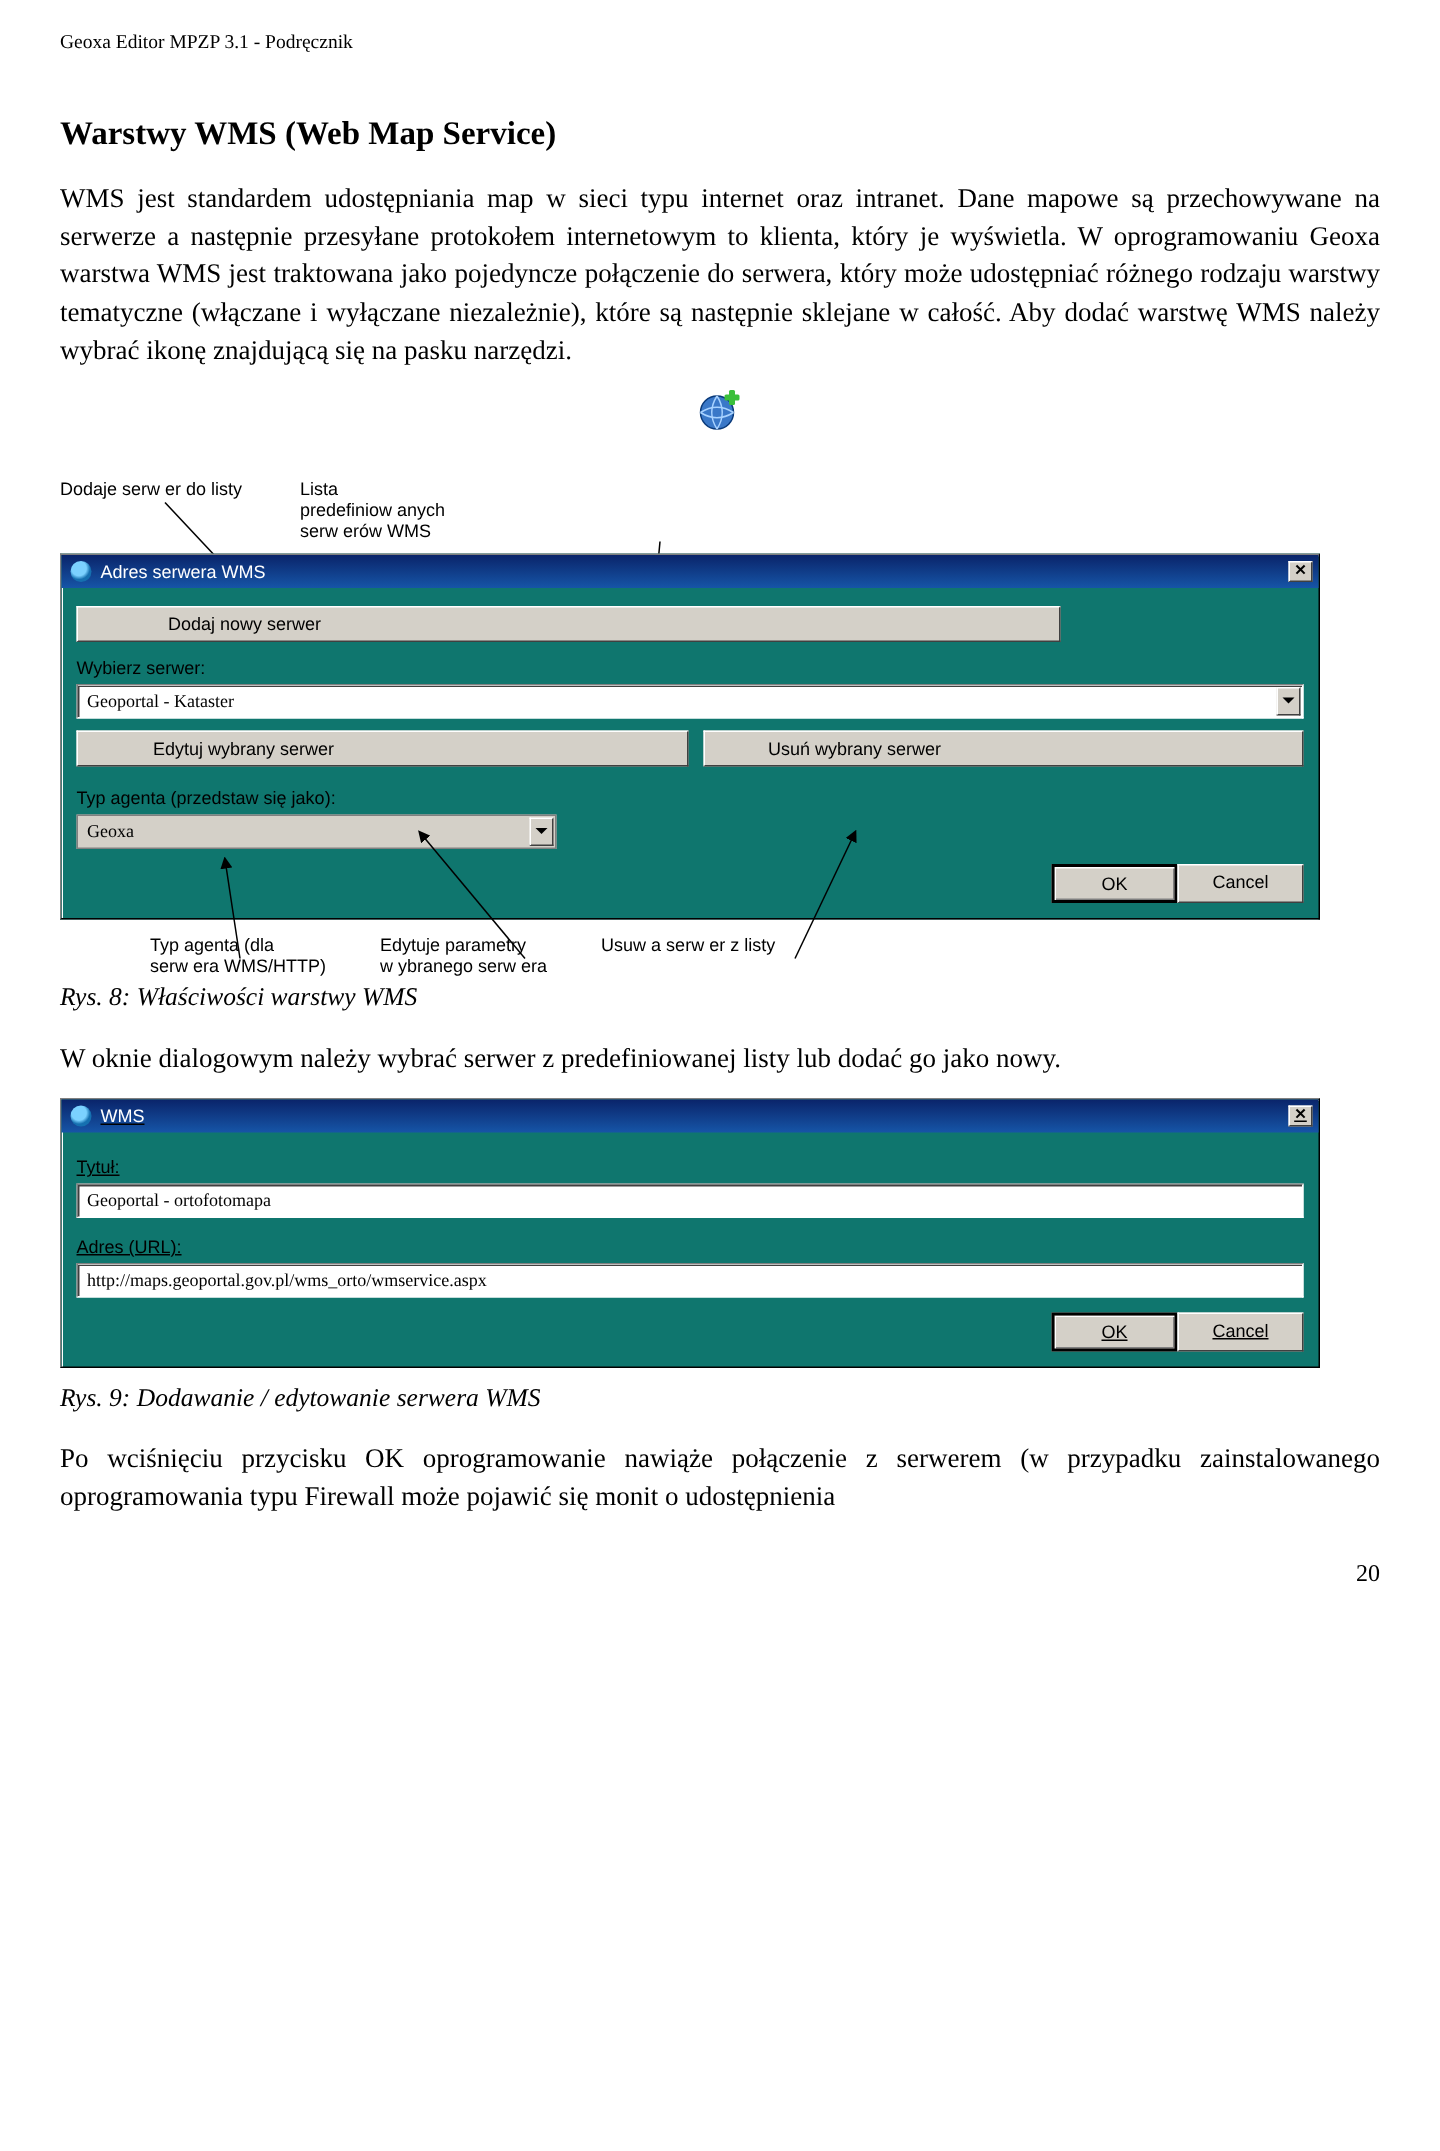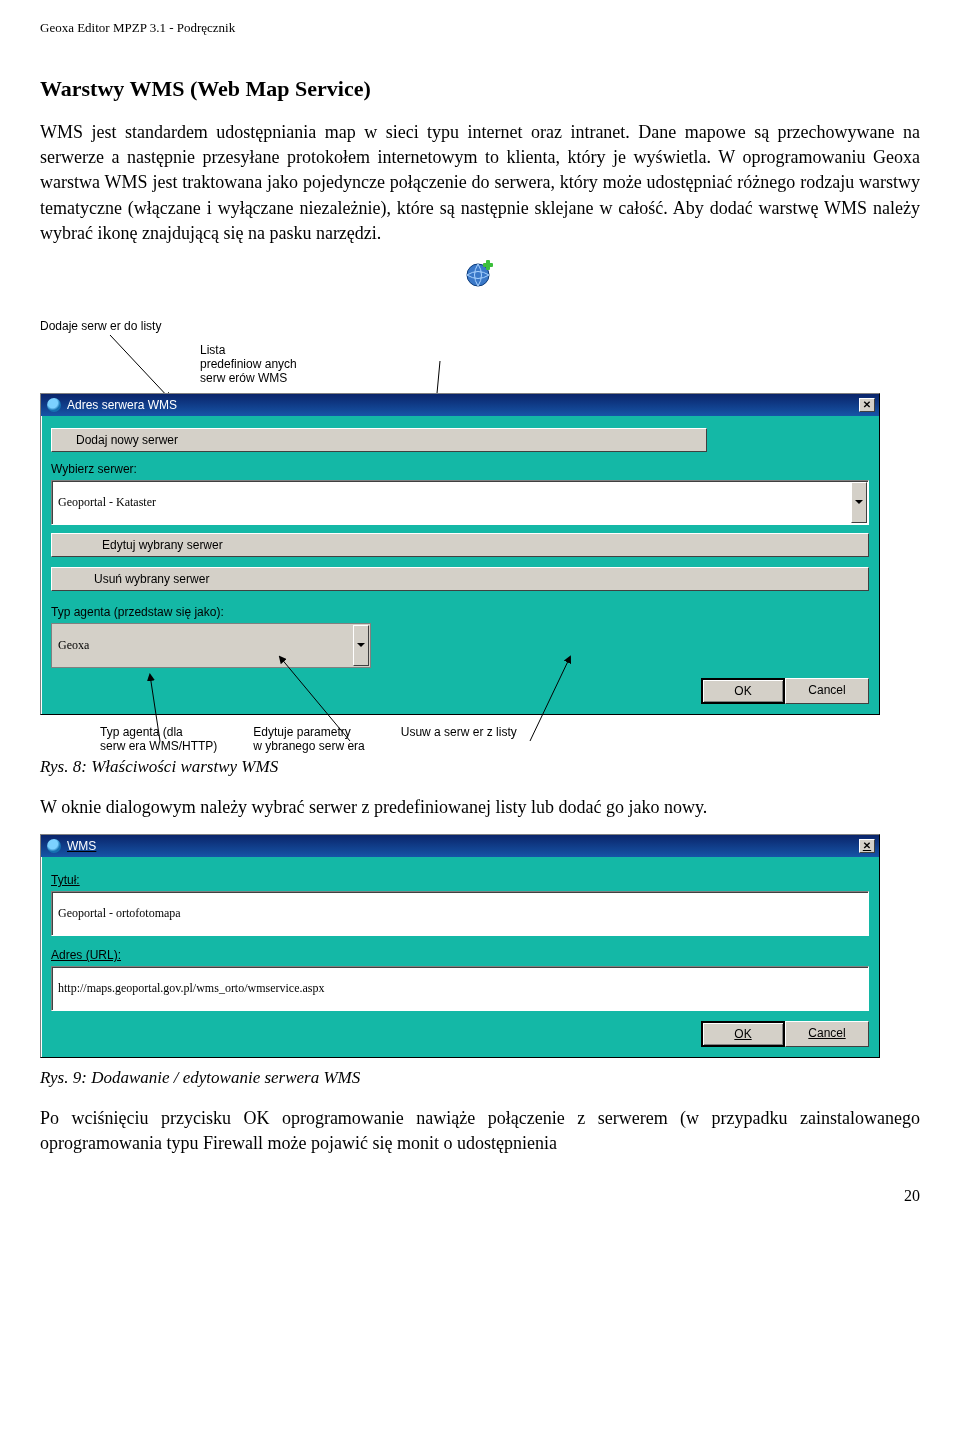--- a/index.html
+++ b/index.html
@@ -17,41 +17,41 @@
   p.body-text { font-size: 18px; line-height: 1.4; margin-bottom: 14px; text-align: justify; }
   .icon-row { text-align: center; margin: 8px 0 24px; }
   .wms-icon { display:inline-block; }
 
   
   .annot-col-row {
     display: flex; font-family: Arial, sans-serif; font-size: 12px;
     justify-content: flex-start; margin-top: 18px;
   }
   .annot-label-left { width: 160px; }
-  .annot-label-right { width: 160px; margin-top: 24px; }
+  .annot-label-right { width: 160px; }
 
   
-  .winframe { background:#14b8a6; border:1px solid #808080; border-right-color:#000; border-bottom-color:#000; box-shadow: inset 1px 1px #fff; margin: 8px 0 10px; position:relative; }
+  .winframe { background:#0f766e; border:1px solid #808080; border-right-color:#000; border-bottom-color:#000; box-shadow: inset 1px 1px #fff; margin: 8px 0 10px; position:relative; }
   .titlebar {
     display:flex; align-items:center; justify-content:space-between;
     background: linear-gradient(#0A246A,#1655A7);
     color:#fff; font-family: Tahoma, Arial, sans-serif; font-size:12px;
     padding:3px 4px 3px 6px; height:22px;
   }
   .titlebar .tleft { display:flex; align-items:center; gap:6px; }
   .titlebar .globe { width:14px;height:14px;background:radial-gradient(circle at 40% 35%,#7bd1ff 0 40%,#1570b0 60% 100%);border-radius:50%; }
   .close-x { width:16px;height:14px; background:#D4D0C8; border:1px solid #fff; border-right-color:#404040;border-bottom-color:#404040; color:#000; font:bold 10px/12px Arial; text-align:center; }
   .dlg-body { padding: 12px 10px 10px; font-family: Tahoma, Arial, sans-serif; font-size:12px; color:#000; position:relative; }
   .wbutton { background:#D4D0C8; border:1px solid #fff; border-right-color:#404040; border-bottom-color:#404040; padding:4px 10px; font:12px Tahoma, Arial, sans-serif; text-align:center; }
   .wbutton.default { border:2px solid #000; box-shadow: inset 1px 1px #fff, inset -1px -1px #808080; }
-  .wfield { background:#fff; border:1px solid #808080; border-right-color:#fff; border-bottom-color:#fff; box-shadow: inset 1px 1px #404040; padding:14px 6px; font:12px Tahoma; width:100%; }
+  .wfield { background:#fff; border:1px solid #808080; border-right-color:#fff; border-bottom-color:#fff; box-shadow: inset 1px 1px #404040; padding:3px 6px; font:12px Tahoma; width:100%; }
   .dropdown { position:relative; }
   .dropdown .dd-btn { position:absolute; right:2px; top:2px; width:16px; height:calc(100% - 4px); background:#D4D0C8; border:1px solid #fff; border-right-color:#404040;border-bottom-color:#404040; display:flex;align-items:center;justify-content:center; }
   .dd-btn::after { content:""; border:4px solid transparent; border-top-color:#000; margin-top:4px; }
-  .row { display:flex; gap:10px; margin:8px 0;flex-direction:column; }
+  .row { display:flex; gap:10px; margin:8px 0; }
   .dlg-footer { display:flex; justify-content:flex-end; gap:0; padding-top:10px; }
 
   .arrow-svg { position:absolute; left:0; top:0; pointer-events:none; }
   .caption { font-style: italic; font-size: 17px; margin: 4px 0 18px; }
 
   .bottom-annots { display:flex; gap:36px; font:12px Arial; margin:10px 0 4px; }
   .bottom-annots > div { max-width:180px; }
 
   .page-num { text-align:right; font-size:16px; margin-top:30px; }
 </style>
@@ -98,21 +98,21 @@
 
   <div class="winframe" style="width:840px;">
     <div class="titlebar">
       <div class="tleft">
         <span class="globe"></span>
         <span>Adres serwera WMS</span>
       </div>
       <div class="close-x">✕</div>
     </div>
     <div class="dlg-body">
-      <div class="wbutton" style="width:656px; text-align:left; padding-left:24px;">Dodaj nowy serwer</div>
+      <div class="wbutton" style="width:656px; text-align:left; padding-left:60px;">Dodaj nowy serwer</div>
       <div style="margin:10px 0 4px;">Wybierz serwer:</div>
       <div class="dropdown">
         <div class="wfield" style="background:#fff;">Geoportal - Kataster</div>
         <div class="dd-btn"></div>
       </div>
       <div class="row">
         <div class="wbutton" style="flex:1; text-align:left; padding-left:50px;">Edytuj wybrany serwer</div>
         <div class="wbutton" style="flex:1; text-align:left; padding-left:42px;">Usuń wybrany serwer</div>
       </div>
       <div style="margin:14px 0 4px;">Typ agenta (przedstaw się jako):</div>

